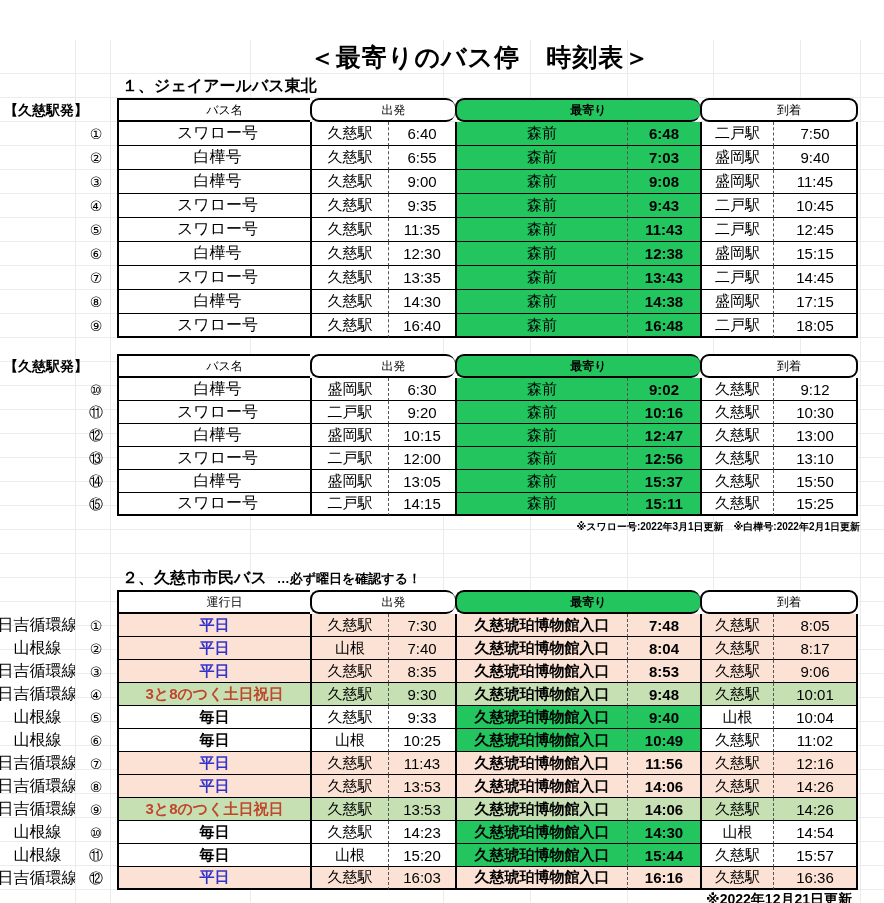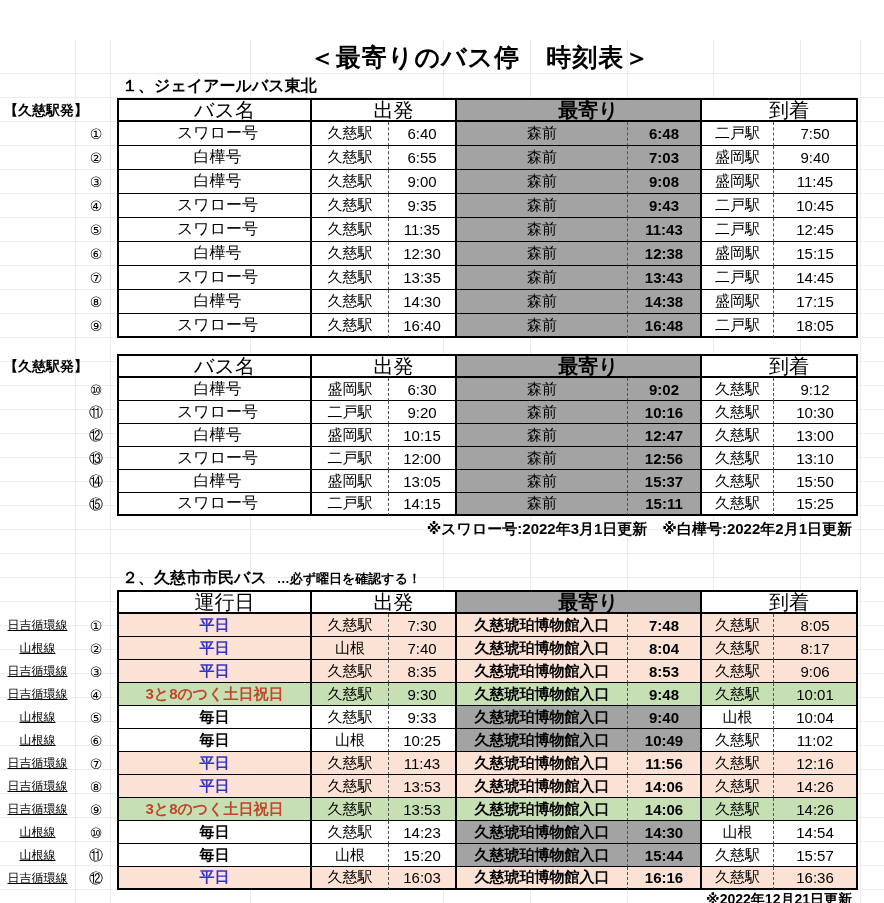--- a/index.html
+++ b/index.html
@@ -19,39 +19,39 @@
   .sl1{top:62px;} .sl2{top:318px;}
 
   .bustable{position:absolute;left:0;width:858px;display:grid;z-index:1;
             grid-template-columns:75px 42px 193px 78px 67px 172px 73px 73px 85px;}
   #t1{top:58px;grid-template-rows:24px;grid-auto-rows:24px;}
   #t2{top:314px;grid-template-rows:24px;grid-auto-rows:23px;}
   #t3{top:550px;grid-template-rows:24px;grid-auto-rows:23px;}
 
   .tc,.th,.lcell,.ncell,.spacer{display:flex;align-items:center;justify-content:center;
         box-sizing:border-box;overflow:hidden;white-space:nowrap;}
-  .th{font-size:20px;background:#fff;border-top:2px solid #000;border-bottom:2px solid #000;padding-left:20px;}
+  .th{font-size:12px;background:#fff;border-top:2px solid #000;border-bottom:2px solid #000;padding-left:20px;}
   .tc{font-size:15px;border-bottom:1.5px solid #000;}
-  .sp2{grid-column:span 2;}
+  .sp2{grid-column:span 2;border-radius:9px;}
   .cb-l{border-left:2px solid #000;}
   .cb-r{border-right:2px solid #000;}
   .dash{border-left:1px dashed #555;}
   .rlast{border-bottom:2px solid #000;}
   .bg-w{background:#ffffff;}
-  .bg-y{background:#a3a3a3;}
+  .bg-y{background:#22c55e;}
   .bg-p{background:#fbe2d5;}
   .bg-g{background:#c6e0b4;}
   .bold{font-weight:bold;}
   .tx-blue{color:#3333cc;}
   .tx-red{color:#c0452a;}
   .c-bus{font-size:16px;padding-left:6px;}
-  .lcell{font-size:12px;text-decoration:underline;}
+  .lcell{font-size:16px;}
   .ncell{font-size:14px;}
 
-  .jr-note{position:absolute;right:32px;top:480px;font-size:15px;font-weight:bold;z-index:2;white-space:nowrap;}
+  .jr-note{position:absolute;right:24px;top:480px;font-size:10px;font-weight:bold;z-index:2;white-space:nowrap;}
   .fnote{position:absolute;left:118px;font-size:14px;z-index:2;white-space:nowrap;}
   .f1{top:851px;} .f2{top:877px;}
   .city-update{position:absolute;right:32px;top:851px;font-size:14px;font-weight:bold;z-index:2;white-space:nowrap;}
 </style>
 </head>
 <body>
 
 <div class="page">
 
   <div class="vgl" style="left:75px"></div>

